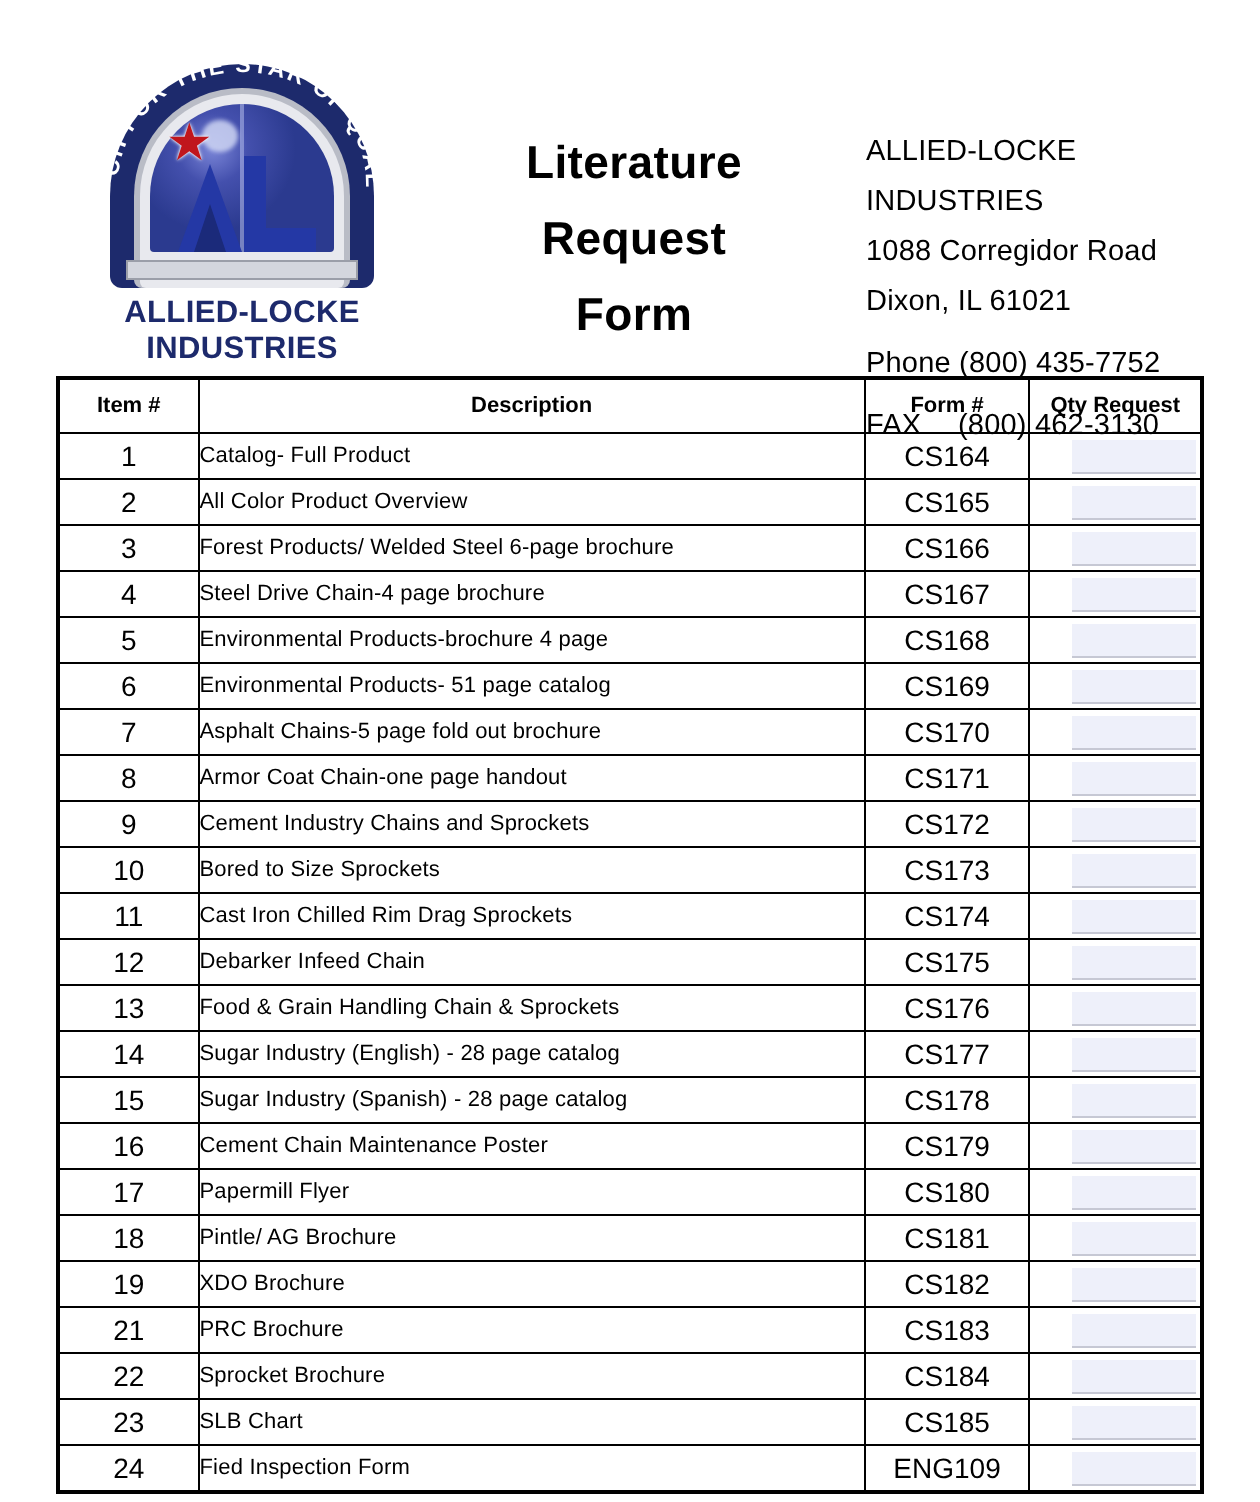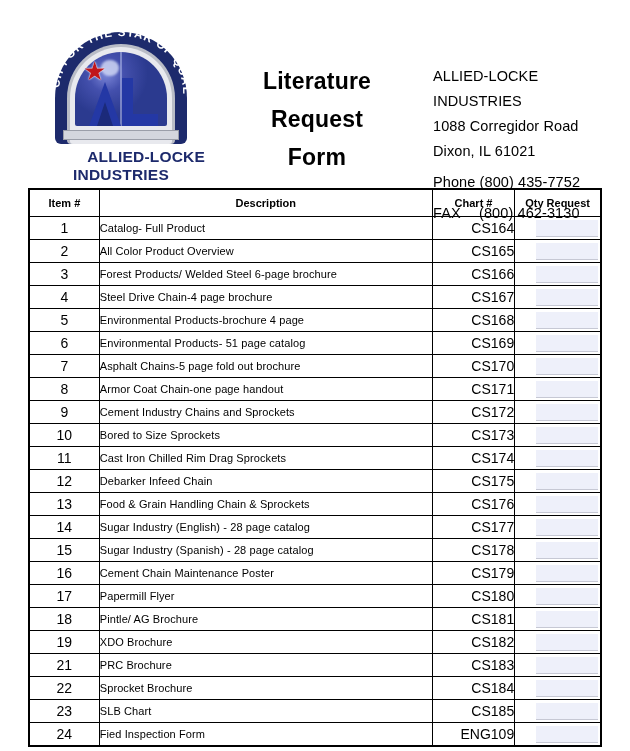--- a/index.html
+++ b/index.html
@@ -173,21 +173,21 @@
     overflow: visible;
   }
   .slogan-svg text {
     font-family: "Liberation Sans", sans-serif;
     font-size: 11.5px;
     font-weight: bold;
     fill: #ffffff;
     letter-spacing: 1.1px;
   }
   .logo-name {
-    text-align: right;
+    text-align: center;
     margin-top: 4px;
     color: #1d2a6c;
     font-weight: bold;
     font-size: 15.5px;
     letter-spacing: .2px;
     line-height: 18px;
   }
   .logo-sub {
     text-align: center;
     color: #1d2a6c;
@@ -260,21 +260,21 @@
     font-size: 14px;
   }
   table.lit td.c-desc {
     font-size: 11px;
     padding-left: 0;
     letter-spacing: .1px;
     white-space: nowrap;
     overflow: hidden;
   }
   table.lit td.c-form {
-    text-align: right;
+    text-align: center;
     font-size: 14px;
   }
   table.lit td.c-qty {
     padding: 0;
   }
   .qty-field {
     margin-left: 21px;
     margin-right: 2px;
     height: 16px;
     background: #eef0fa;
@@ -338,21 +338,21 @@
     <colgroup>
       <col class="col-item">
         <col class="col-desc">
         <col class="col-form">
         <col class="col-qty">
     </colgroup>
     <thead>
       <tr>
         <th>Item #</th>
         <th>Description</th>
-        <th>Chart #</th>
+        <th>Form #</th>
         <th class="h-qty">Qty Request</th>
       </tr>
     </thead>
     <tbody>
         <tr>
           <td class="c-item">1</td>
           <td class="c-desc">Catalog- Full Product</td>
           <td class="c-form">CS164</td>
           <td class="c-qty">
             <div class="qty-field"></div>

